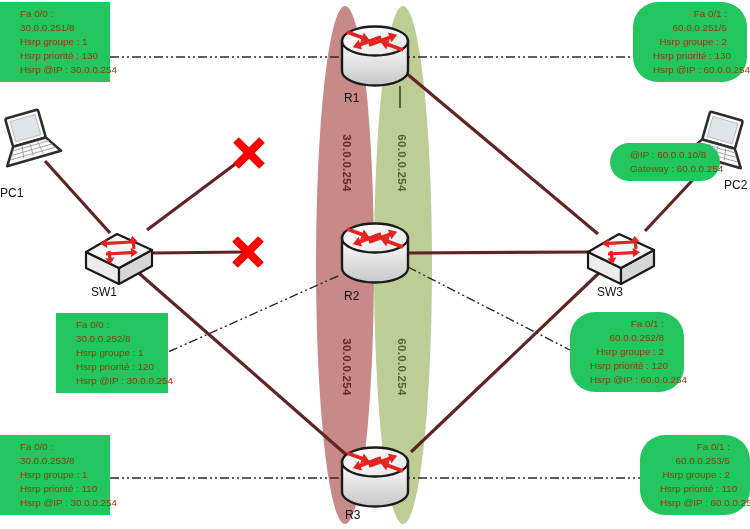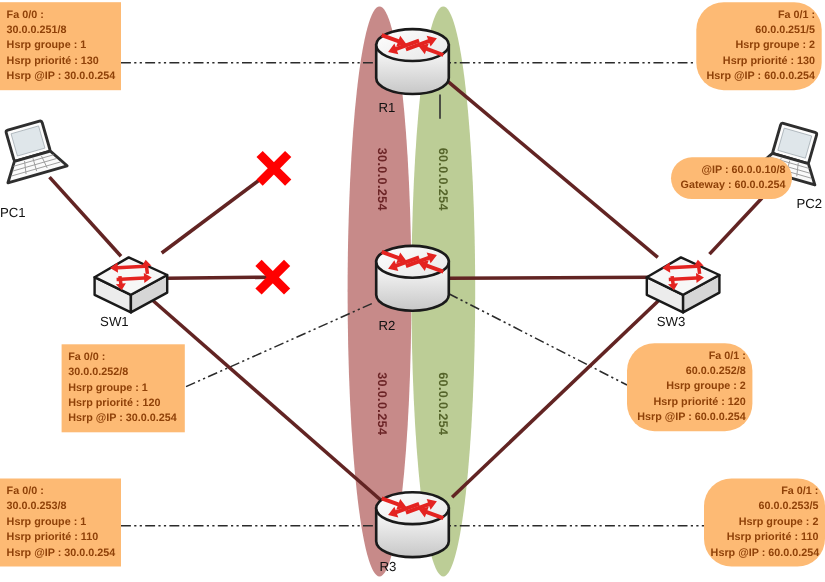--- a/index.html
+++ b/index.html
@@ -1,20 +1,20 @@
 <!DOCTYPE html>
 <html><head>
 <meta charset="utf-8">
 <style>
   html,body{margin:0;padding:0;background:#fff;}
   .stage{position:relative;width:750px;height:529px;background:#ffffff;overflow:hidden;
          font-family:"Liberation Sans",sans-serif;}
   .stage svg{position:absolute;left:0;top:0;}
-  .obox{position:absolute;box-sizing:border-box;background:#fdba74;color:#8F4108;
-        font-size:9.8px;font-weight:bold;line-height:14px;padding:5px 6px;z-index:2;}
+  .obox{position:absolute;box-sizing:border-box;background:#22c55e;color:#8F4108;
+        font-size:9.8px;font-weight:normal;line-height:14px;padding:5px 20px;z-index:2;}
   .obox span{display:block;white-space:nowrap;}
   .obox.right{text-align:right;border-radius:25px;}
   .devname{position:absolute;width:60px;text-align:left;font-size:12px;font-weight:normal;
            color:#111;z-index:2;}
   .netlabel{position:absolute;font-size:11.5px;font-weight:bold;white-space:nowrap;
             transform:translate(-50%,-50%) rotate(90deg);z-index:1;letter-spacing:.3px;}
   .netlabel.red{color:#6B2426;}
   .netlabel.green{color:#55642A;}
 </style>
 </head>

